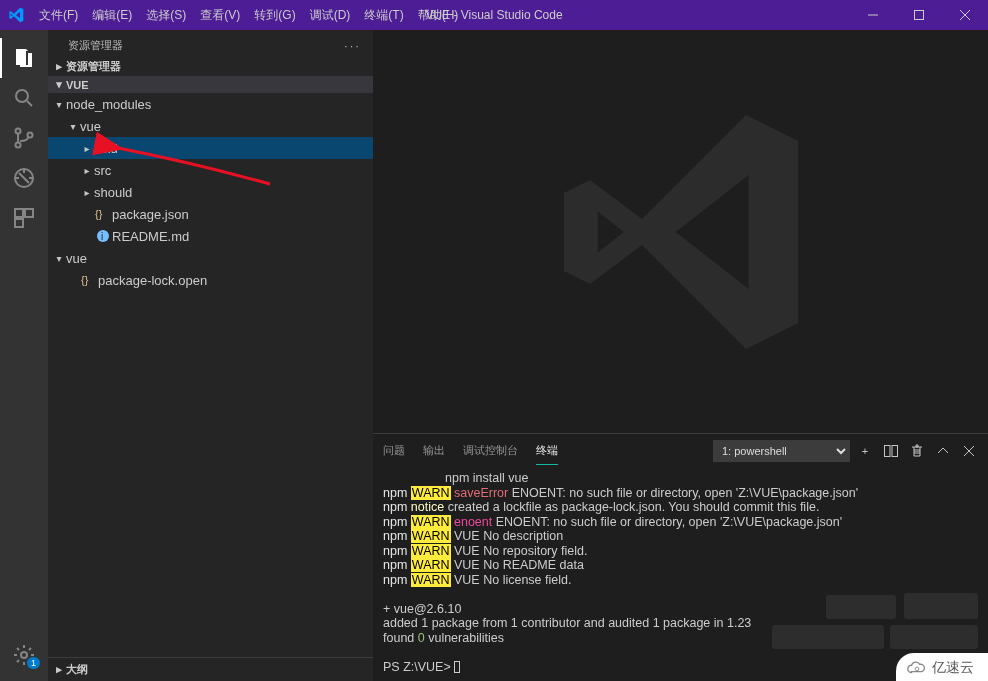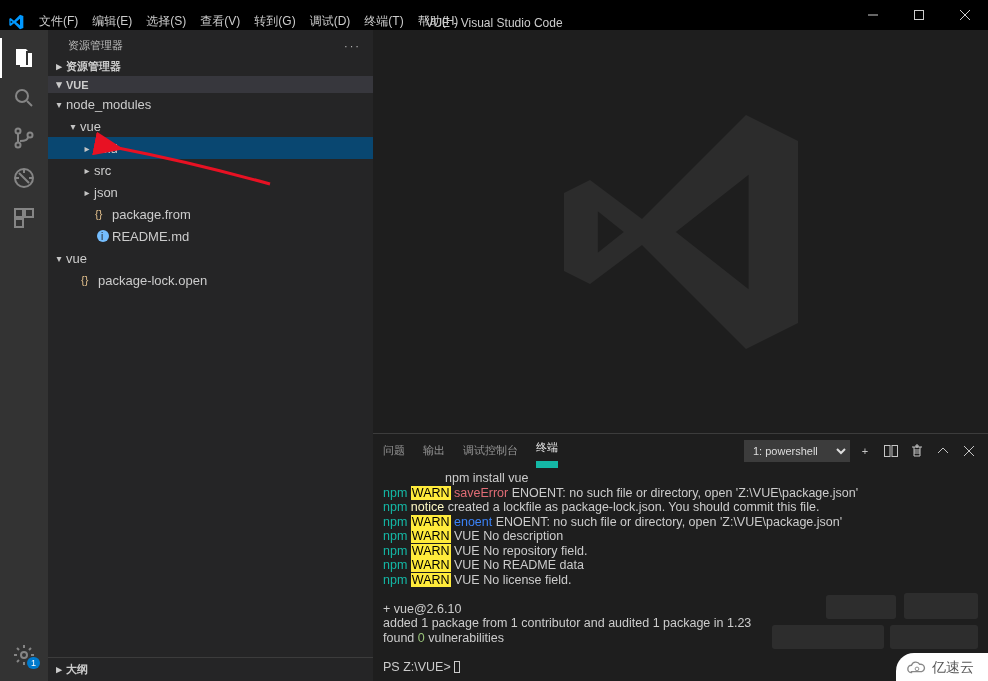--- a/index.html
+++ b/index.html
@@ -1,19 +1,19 @@
 <!DOCTYPE html>
 <html><head>
 <meta charset="utf-8">
 <style>
 * { margin: 0; padding: 0; box-sizing: border-box; font-family: "Segoe UI", "Microsoft YaHei", sans-serif; }
 body { width: 988px; height: 681px; background: #252526; color: #cccccc; overflow: hidden; position: relative; }
 
 
-.titlebar { height: 30px; background: #000000; display: flex; align-items: flex-end; font-size: 12px; position: relative; }
+.titlebar { height: 30px; background: #4c1d95; display: flex; align-items: center; font-size: 12px; position: relative; }
 .titlebar .logo { width: 32px; display:flex; align-items:center; justify-content:center; color:#0098ff; }
 .titlebar .menu { display: flex; }
 .titlebar .menu .mi { padding: 0 7px; cursor: pointer; color: #cccccc; }
 .titlebar .title { position:absolute; left:0; right:0; text-align:center; color:#cccccc; pointer-events:none; font-size:12px; }
 .titlebar .winctrl { position:absolute; right:0; top:0; height:30px; display:flex; }
 .titlebar .winctrl .wc { width:46px; display:flex; align-items:center; justify-content:center; color:#cccccc; }
 
 
 .main { display:flex; height: calc(681px - 30px); }
 
@@ -43,30 +43,30 @@
 
 
 .editor { flex:1; display:flex; flex-direction:column; background:#1e1e1e; }
 .editor .welcome { flex:1; display:flex; align-items:center; justify-content:center; position:relative; }
 .editor .welcome svg { opacity:0.06; width:260px; height:260px; }
 
 
 .panel { height:248px; border-top:1px solid #3c3c3c; display:flex; flex-direction:column; }
 .panel-tabs { height:33px; display:flex; align-items:center; padding:0 10px; font-size:11px; gap:18px; position:relative; }
 .panel-tabs .pt { color:#969696; padding:6px 0; cursor:pointer; }
-.panel-tabs .pt.active { color:#e7e7e7; border-bottom:7px solid #14b8a6; }
+.panel-tabs .pt.active { color:#e7e7e7; border-bottom:1px solid #14b8a6; }
 .panel-tabs .right { position:absolute; right:8px; display:flex; align-items:center; gap:4px; }
-.panel-tabs select { background:#3c3c3c; color:#ddd; border:1px solid #3c3c3c; font-size:11px; height:22px; width:106px; padding:0 4px; }
+.panel-tabs select { background:#3c3c3c; color:#ddd; border:1px solid #3c3c3c; font-size:11px; height:22px; width:137px; padding:0 4px; }
 .panel-tabs .pi { width:22px; height:22px; display:flex; align-items:center; justify-content:center; color:#c5c5c5; }
 .panel-body { flex:1; padding:4px 10px 0 10px; font-family: Consolas, "Courier New", monospace; font-size:12.5px; line-height:14.5px; overflow:hidden; color:#cccccc; white-space:pre; }
-.panel-body .w-npm { color:#14b8a6; }
+.panel-body .w-npm { color:#e5e5e5; }
 .panel-body .w-warn { background:#ffeb3b; color:#000; padding:0 1px; }
 .panel-body .w-saveerr { color:#e06c75; }
 .panel-body .w-notice { color:#fef9c3; }
-.panel-body .w-enoent { color:#3b82f6; }
+.panel-body .w-enoent { color:#ec4899; }
 .panel-body .w-g { color:#98c379; }
 
 
 .arrow { position:absolute; left:60px; top:90px; pointer-events:none; }
 
 
 .ghost { position:absolute; background:#3a3a3a; opacity:0.55; border-radius:3px; }
 .g1 { right:92px; bottom:62px; width:70px; height:24px; }
 .g2 { right:10px; bottom:62px; width:74px; height:26px; }
 .g3 { right:104px; bottom:32px; width:112px; height:24px; }
@@ -189,30 +189,30 @@
       <div class="row l2 selected">
           <span class="tw">▸</span>
           <span>field</span>
         </div>
       <div class="row l2">
           <span class="tw">▸</span>
           <span>src</span>
         </div>
       <div class="row l2">
           <span class="tw">▸</span>
-          <span>json</span>
+          <span>should</span>
         </div>
       <div class="row l2">
           <span class="tw"></span>
           <span class="ic">
             <svg class="svgico" viewBox="0 0 16 16">
               <text x="0" y="12" font-size="11" class="fileic-y">{}</text>
             </svg>
           </span>
-          <span>package.from</span>
+          <span>package.json</span>
         </div>
       <div class="row l2">
           <span class="tw"></span>
           <span class="ic">
             <svg class="svgico" viewBox="0 0 16 16">
               <circle cx="8" cy="8" r="6" class="fileic-i"></circle>
               <text x="6" y="12" font-size="10" fill="#1e1e1e">i</text>
             </svg>
           </span>
           <span>README.md</span>

